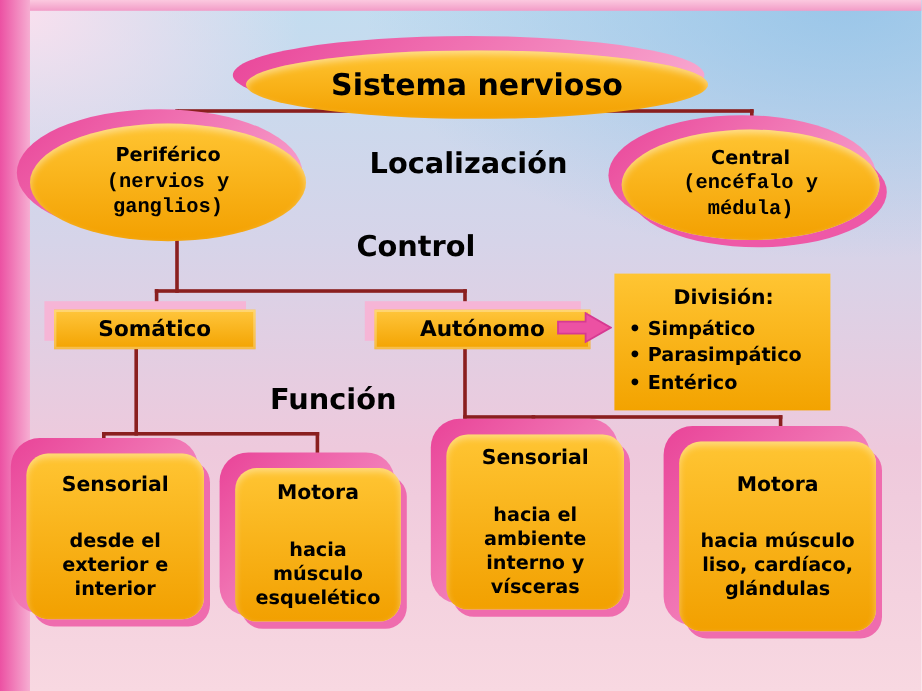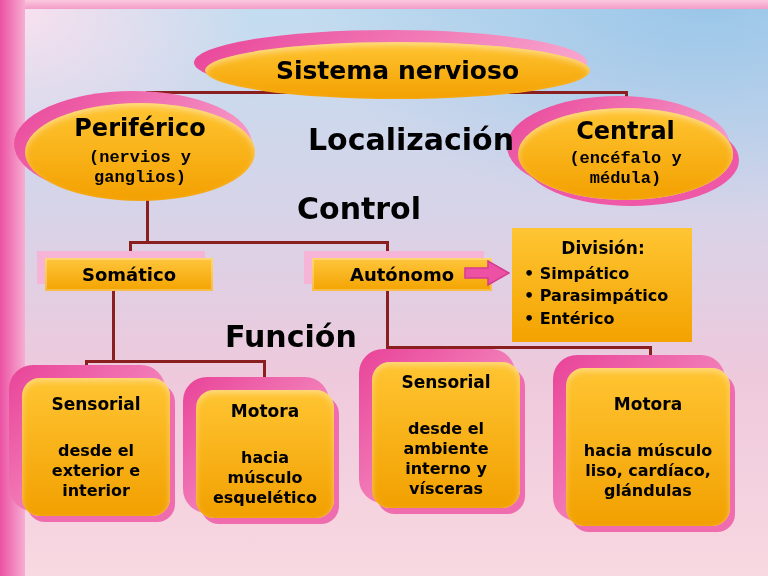--- a/index.html
+++ b/index.html
@@ -23,21 +23,21 @@
   .ellipse { position:absolute; z-index:3; }
   .ellipse .eshadow { position:absolute; inset:-4px; border-radius:50%;
     background:linear-gradient(135deg,#e94398,#f9aed3); transform:translate(-7px,-8px); }
   .ellipse .eface { position:absolute; inset:0; border-radius:50%;
     background:linear-gradient(180deg,#ffc533,#f3a000);
     box-shadow: inset 0 3px 6px rgba(255,255,255,0.45);
     display:flex; flex-direction:column; align-items:center; justify-content:center;
     text-align:center; font-weight:bold; }
   .ellipse.central .eface { box-shadow: 6px 6px 0 #ee58a7, inset 0 3px 6px rgba(255,255,255,0.45); text-align: center; }
   .root-title { font-size:25px; }
-  .etitle { font-size:24px; line-height:1.1; }
+  .etitle { font-size:16px; line-height:1.1; }
   .esub { font-size:17px; line-height:1.2; max-width:150px; margin-top:6px;font-family:Liberation Mono, monospace; }
 
   
   .node-rect { position:absolute; z-index:3; }
   .node-rect .rshadow { position:absolute; inset:0; background:#f6b5d6; transform:translate(-8px,-7px); }
   .node-rect .rface { position:absolute; inset:0;
     background:linear-gradient(180deg,#ffc63d,#f3a300);
     box-shadow: inset 0 0 0 2px rgba(255,255,255,0.28);
     display:flex; align-items:center; justify-content:center;
     font-weight:bold; font-size:18px; }
@@ -53,21 +53,21 @@
   .leaf .lshadow { position:absolute; inset:-4px; border-radius:24px;
     background:linear-gradient(135deg,#e94398,#f9aed3); transform:translate(-9px,-9px); }
   .leaf .lface { position:absolute; inset:0; border-radius:18px;
     background:linear-gradient(180deg,#ffc533,#f2a000);
     box-shadow: 5px 6px 0 #ef6cae, inset 0 3px 6px rgba(255,255,255,0.4);
     display:flex; flex-direction:column; align-items:center; justify-content:center;
     gap:27px; text-align:center; padding:10px 12px; font-weight:bold; }
   .leaf .ltitle { font-size:17px; }
   .leaf .lbody { font-size:16px; line-height:1.25; }
 
-  .heading { position:absolute; font-weight:bold; font-size:30px; z-index:3; }
+  .heading { position:absolute; font-weight:bold; font-size:24px; z-index:3; }
 
   .arrow { position:absolute; left:464px; top:260px; width:46px; height:26px; z-index:3; }
 </style>
 </head>
 <body>
 
 <div class="slide">
 
   <div class="top-bar"></div>
   <div class="left-bar"></div>
@@ -151,21 +151,21 @@
     <div class="lface">
       <div class="ltitle">Motora</div>
       <div class="lbody">hacia músculo esquelético</div>
     </div>
   </div>
 
   <div class="leaf" style="left:372px;top:362px;width:148px;height:146px;">
     <div class="lshadow"></div>
     <div class="lface">
       <div class="ltitle">Sensorial</div>
-      <div class="lbody">desde el ambiente interno y vísceras</div>
+      <div class="lbody">hacia el ambiente interno y vísceras</div>
     </div>
   </div>
 
   <div class="leaf" style="left:566px;top:368px;width:164px;height:158px;">
     <div class="lshadow"></div>
     <div class="lface">
       <div class="ltitle">Motora</div>
       <div class="lbody">hacia músculo liso, cardíaco, glándulas</div>
     </div>
   </div>

